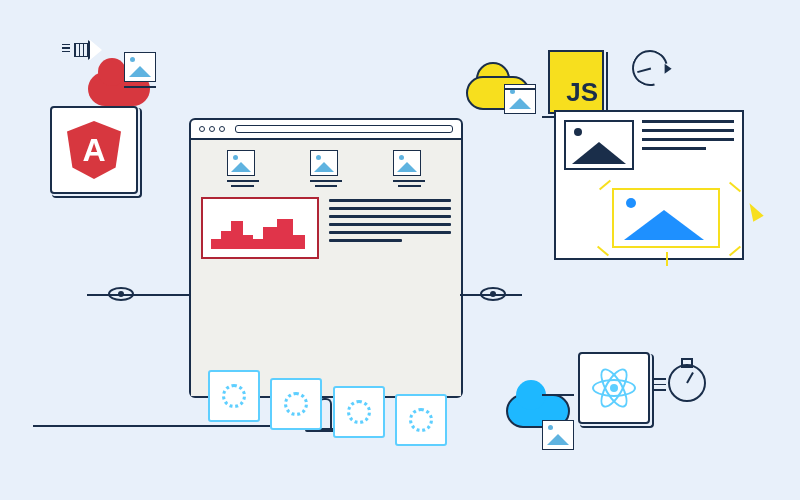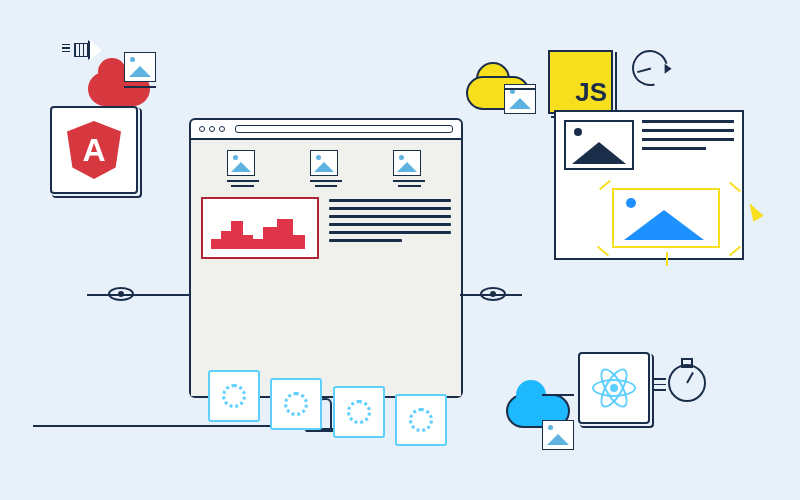--- a/index.html
+++ b/index.html
@@ -90,21 +90,21 @@
   
   
   .speed-arrow { left: 62px; top: 40px; }
   .sa-lines { display: inline-block; }
   .sa-line { width: 8px; height: 1.5px; background: #1a2e4a; margin: 2px 0; }
   .sa-box { display: inline-block; width: 18px; height: 14px; border: 1.5px solid #1a2e4a; vertical-align: middle; position: relative; background: repeating-linear-gradient(90deg, #1a2e4a 0 1.5px, transparent 1.5px 4px); }
   .sa-arrow { display: inline-block; width: 0; height: 0; border-top: 10px solid transparent; border-bottom: 10px solid transparent; border-left: 12px solid #fff; position: relative; vertical-align: middle; margin-left: -2px; }
   .sa-arrow::after { content: ''; position: absolute; left: -14px; top: -10px; width: 0; height: 0; border-top: 10px solid transparent; border-bottom: 10px solid transparent; border-left: 12px solid #1a2e4a; z-index: -1; }
   
   
-  .js-card { left: 548px; top: 50px; width: 65px; height: 64px; background: #f7df1e; border: 2px solid #1a2e4a; display: flex; align-items: flex-end; justify-content: flex-end; padding: 4px; font-weight: bold; font-size: 26px; color: #1a2e4a; }
+  .js-card { left: 548px; top: 50px; width: 56px; height: 64px; background: #f7df1e; border: 2px solid #1a2e4a; display: flex; align-items: flex-end; justify-content: flex-end; padding: 4px; font-weight: bold; font-size: 26px; color: #1a2e4a; }
   .js-card::after { content: ''; position: absolute; right: -6px; bottom: -6px; width: 64px; height: 64px; border-right: 2px solid #1a2e4a; border-bottom: 2px solid #1a2e4a; z-index: -1; }
   
   
   .cloud-yellow { left: 466px; top: 76px; width: 64px; height: 34px; background: #f7df1e; border: 2px solid #1a2e4a; border-radius: 18px; }
   .cloud-yellow::before { content: ''; position: absolute; left: 8px; top: -16px; width: 30px; height: 30px; background: #f7df1e; border: 2px solid #1a2e4a; border-radius: 50%; clip-path: inset(0 0 40% 0); z-index: -1; }
   .img-js { left: 504px; top: 54px; }
   .img-js-line { left: 504px; top: 88px; width: 32px; height: 2px; background: #1a2e4a; }
   
   
   .gauge { left: 632px; top: 50px; width: 36px; height: 36px; border: 2px solid #1a2e4a; border-radius: 50%; border-right-color: transparent; transform: rotate(30deg); }

